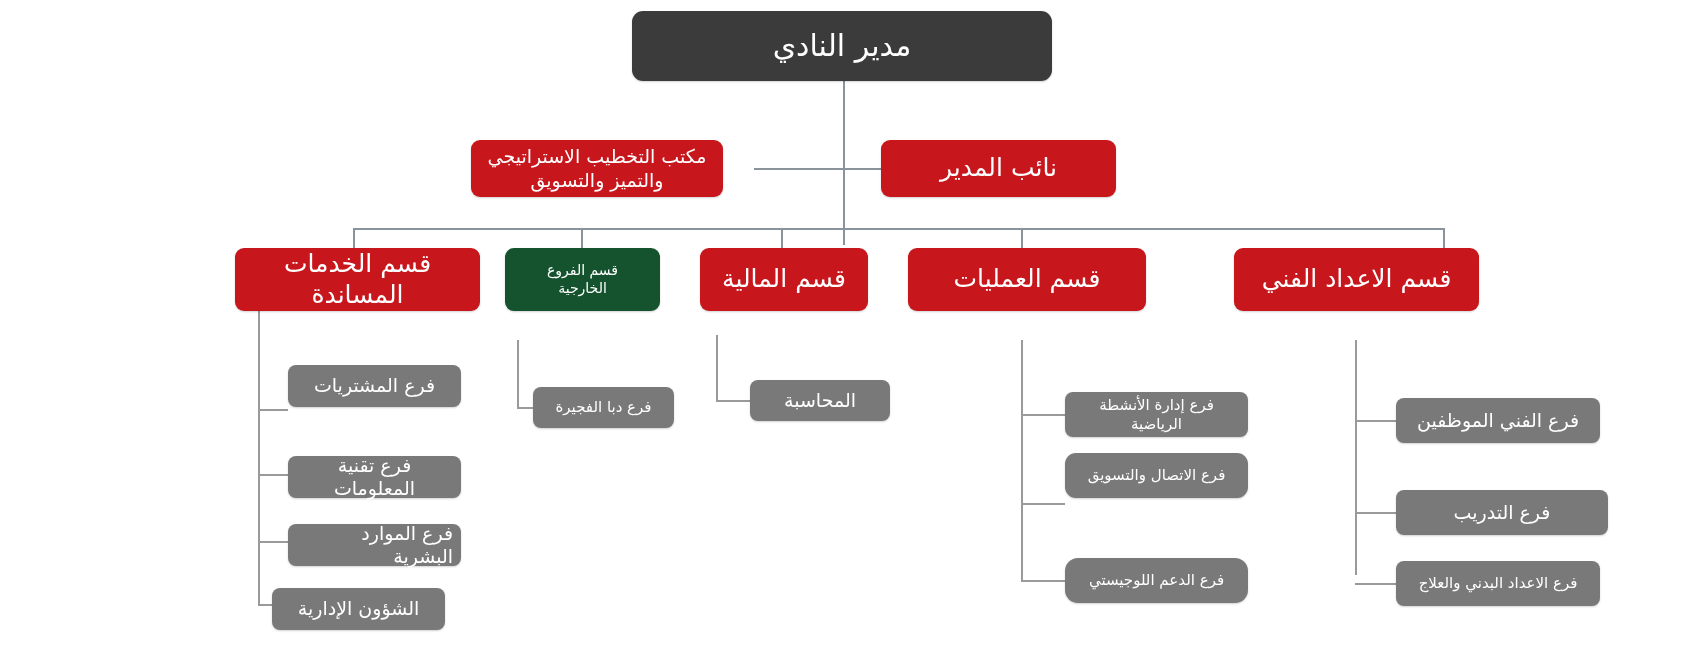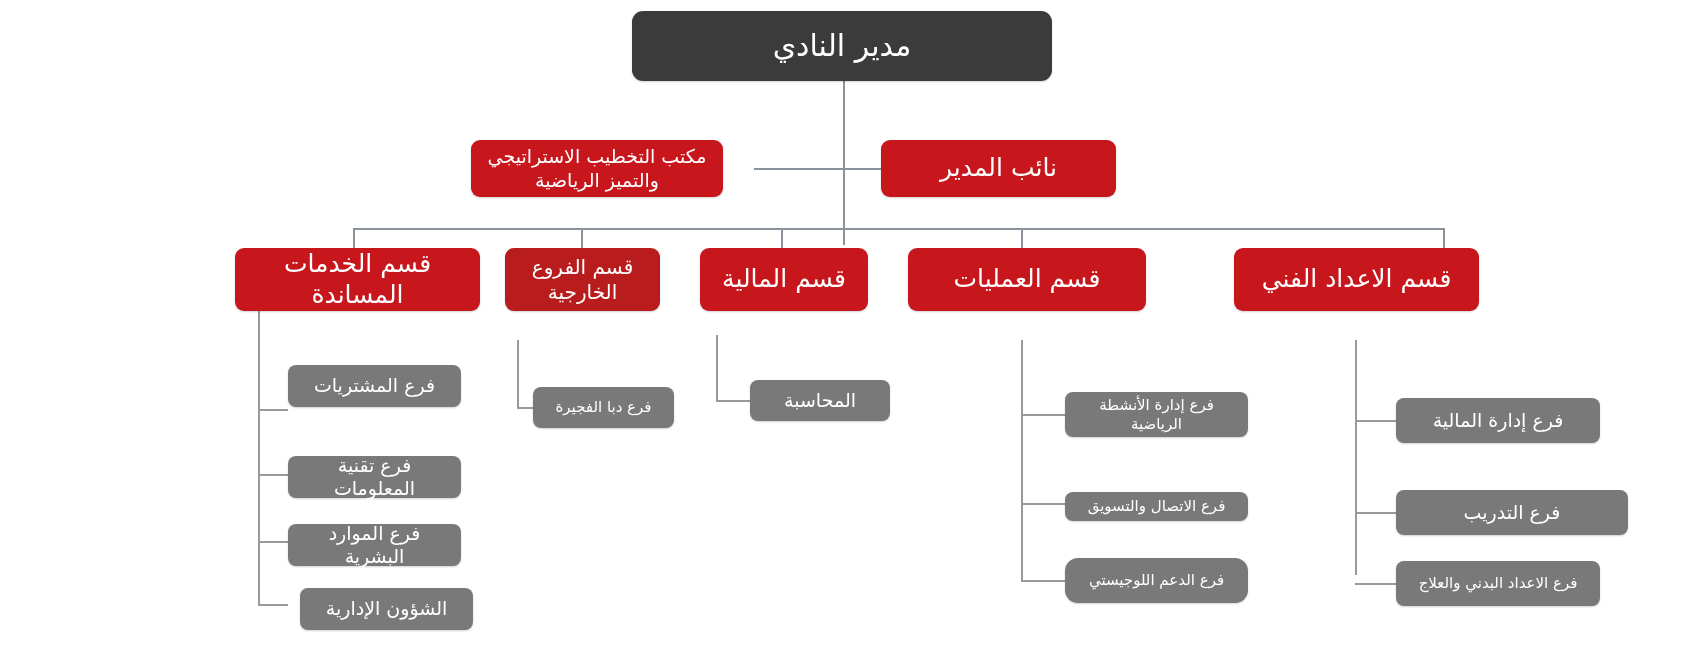--- a/index.html
+++ b/index.html
@@ -36,22 +36,22 @@
   .node.root {
     background: #3b3b3b;
     font-size: 30px;
     border-radius: 11px;
   }
   .node.dept {
     background: #c8161d;
     font-size: 25px;
   }
   .node.dept-sm {
-    background: #b91c1c;
-    font-size: 20px;
+    background: #14532d;
+    font-size: 14px;
   }
   .node.staff {
     background: #c8161d;
     font-size: 19px;
   }
   .node.branch {
     background: #797979;
     font-size: 19px;
     border-radius: 8px;
   }
@@ -107,21 +107,21 @@
   <div class="conn v gray" style="left:1355px; top:340px; height:235px;"></div>
   <div class="conn h gray" style="left:1355px; top:420px; width:41px;"></div>
   <div class="conn h gray" style="left:1355px; top:512px; width:41px;"></div>
   <div class="conn h gray" style="left:1355px; top:583px; width:41px;"></div>
 
   <div class="node root" style="left:632px; top:11px; width:420px; height:70px;">مدير النادي</div>
 
   <div class="node staff" style="left:471px; top:140px; width:252px; height:57px;">
     <span>
       <span>مكتب التخطيب الاستراتيجي</span><br>
-      <span>والتميز الرياضية</span>
+      <span>والتميز والتسويق</span>
     </span>
   </div>
 
   <div class="node dept" style="left:881px; top:140px; width:235px; height:57px;">نائب المدير</div>
 
   <div class="node dept" style="left:235px; top:248px; width:245px; height:63px;">قسم الخدمات المساندة</div>
 
   <div class="node dept-sm" style="left:505px; top:248px; width:155px; height:63px;">
     <span>
       <span>قسم الفروع</span><br>
@@ -130,28 +130,28 @@
   </div>
 
   <div class="node dept" style="left:700px; top:248px; width:168px; height:63px;">قسم المالية</div>
 
   <div class="node dept" style="left:908px; top:248px; width:238px; height:63px;">قسم العمليات</div>
 
   <div class="node dept" style="left:1234px; top:248px; width:245px; height:63px;">قسم الاعداد الفني</div>
 
   <div class="node branch" style="left:288px; top:365px; width:173px; height:42px;">فرع المشتريات</div>
   <div class="node branch" style="left:288px; top:456px; width:173px; height:42px;">فرع تقنية المعلومات</div>
-  <div class="node branch" style="left:288px; top:524px; width:173px; height:42px;">فرع الموارد البشرية</div>
-  <div class="node branch" style="left:300px; top:588px; width:173px; height:42px;">الشؤون الإدارية</div>
+  <div class="node branch" style="left:288px; top:524px; width:173px; height:42px;text-align:right;">فرع الموارد البشرية</div>
+  <div class="node branch" style="left:272px; top:588px; width:173px; height:42px;">الشؤون الإدارية</div>
 
   <div class="node branch-sm" style="left:533px; top:387px; width:141px; height:41px;text-align:right;">فرع دبا الفجيرة</div>
 
   <div class="node branch" style="left:750px; top:380px; width:140px; height:41px;">المحاسبة</div>
 
   <div class="node branch-sm" style="left:1065px; top:392px; width:183px; height:45px;">فرع إدارة الأنشطة الرياضية</div>
-  <div class="node branch-sm" style="left:1065px; top:492px; width:183px; height:29px;">فرع الاتصال والتسويق</div>
+  <div class="node branch-sm" style="left:1065px; top:453px; width:183px; height:45px;border-radius:11px;">فرع الاتصال والتسويق</div>
   <div class="node branch-sm" style="left:1065px; top:558px; width:183px; height:45px;border-radius:13px;">فرع الدعم اللوجيستي</div>
 
-  <div class="node branch" style="left:1396px; top:398px; width:204px; height:45px;">فرع إدارة المالية</div>
-  <div class="node branch" style="left:1396px; top:490px; width:232px; height:45px;">فرع التدريب</div>
+  <div class="node branch" style="left:1396px; top:398px; width:204px; height:45px;">فرع الفني الموظفين</div>
+  <div class="node branch" style="left:1396px; top:490px; width:212px; height:45px;">فرع التدريب</div>
   <div class="node branch-sm" style="left:1396px; top:561px; width:204px; height:45px;">فرع الاعداد البدني والعلاج</div>
 
 </div>
 
 </body></html>

